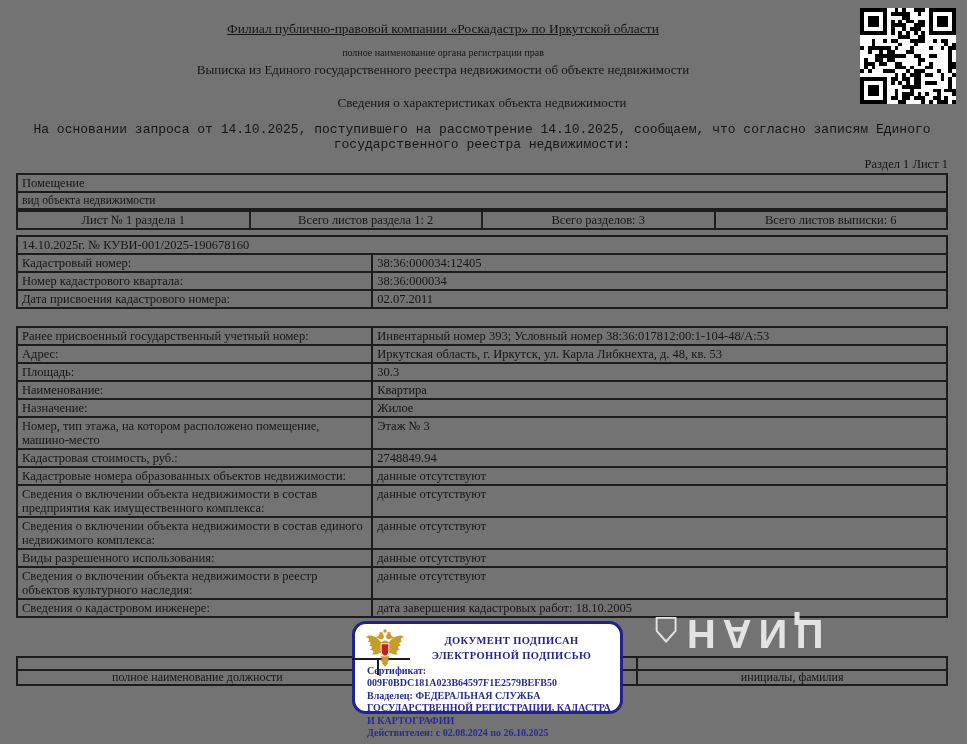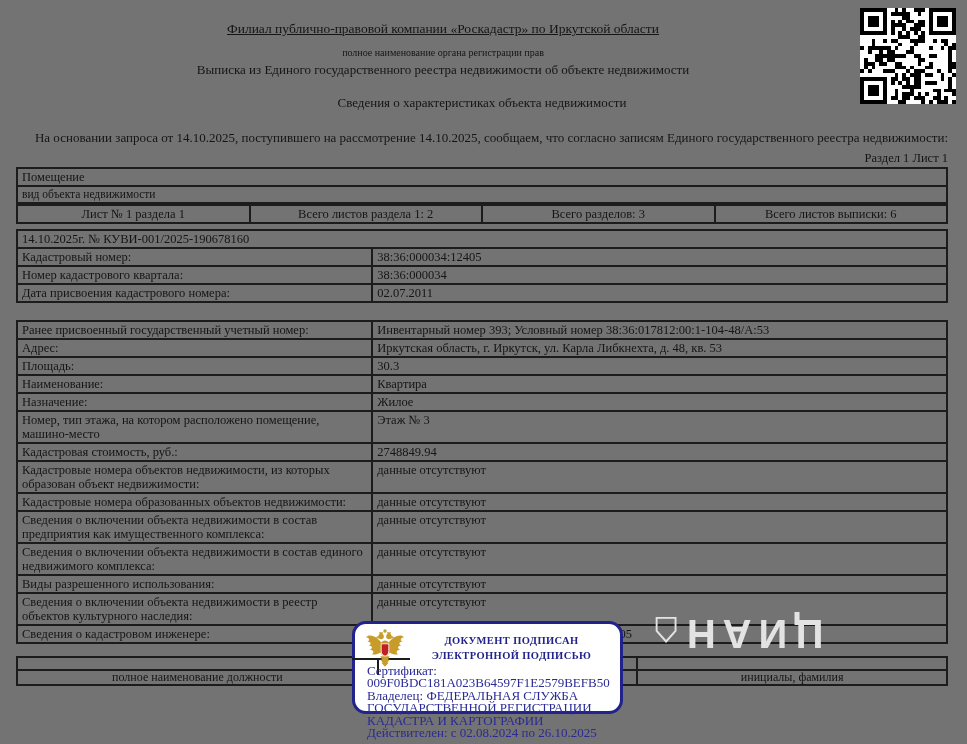--- a/index.html
+++ b/index.html
@@ -9,21 +9,21 @@
     font-family:"Liberation Serif", serif; color:#151515; overflow:hidden;
   }
   .content { margin:0 19px 0 16px; }
 
   
   .hdr { text-align:center; padding-top:21px; margin-right:78px; }
   .org { font-size:13.5px; text-decoration:underline; font-weight:normal; }
   .org-caption { font-size:10px; margin-top:10px; }
   .doc-title { font-size:13px; margin-top:4px; }
   .section-title { text-align:center; font-size:13px; margin-top:17px; }
-  .request-line { font-size:13px; margin-top:19px; text-align:right; }
+  .request-line { font-size:13px; margin-top:11px; text-align:center;font-family:Liberation Mono, monospace; }
   .section-sheet { font-size:12.5px; text-align:right; margin-top:5px; }
 
   
   table { width:100%; border-collapse:collapse; table-layout:fixed; }
   td { border:2px solid #1c1c1c; font-size:12.5px; line-height:1.12;
        padding:1px 4px; vertical-align:top; }
   .t-object { margin-top:1px; }
   .t-object td { text-align:left; }
   .t-object .obj-caption { font-size:11.5px; }
   .t-sheets { }
@@ -53,21 +53,21 @@
   .stamp-artifact-h { position:absolute; left:-3px; top:34px; width:58px; height:2px; background:#1c1c1c; z-index:1; }
   .stamp-artifact-v { position:absolute; left:22px; top:34px; width:2px; height:17px; background:#1c1c1c; z-index:1; }
   .stamp-eagle { position:absolute; left:9px; top:3px; z-index:2; }
   .stamp-heads {
     position:absolute; left:52px; right:4px; top:9px; z-index:2;
     text-align:center; color:#22228c; font-weight:bold; font-size:10.5px;
     line-height:15px; letter-spacing:0.4px;
   }
   .stamp-details {
     position:absolute; left:12px; right:8px; top:41px; z-index:2;
-    color:#2a2a96; font-size:13px; line-height:12.4px; font-weight:normal;
+    color:#2a2a96; font-size:10px; line-height:12.4px; font-weight:bold;
   }
 
   .qr { position:absolute; right:11px; top:8px; width:96px; height:96px; z-index:2; }
 </style>
 </head>
 <body>
 
 <div class="page">
 
   <div class="qr" id="qr"><svg width="96" height="96" viewBox="0 0 100 100" shape-rendering="crispEdges">
@@ -362,24 +362,20 @@
           </tr>
       <tr>
             <td>Номер, тип этажа, на котором расположено помещение, машино-место</td>
             <td>Этаж № 3</td>
           </tr>
       <tr>
             <td>Кадастровая стоимость, руб.:</td>
             <td>2748849.94</td>
           </tr>
       <tr>
-            <td>Кадастровые номера объектов недвижимости, из которых образован объект недвижимости:</td>
-            <td>данные отсутствуют</td>
-          </tr>
-      <tr>
             <td>Кадастровые номера образованных объектов недвижимости:</td>
             <td>данные отсутствуют</td>
           </tr>
       <tr>
             <td>Сведения о включении объекта недвижимости в состав предприятия как имущественного комплекса:</td>
             <td>данные отсутствуют</td>
           </tr>
       <tr>
             <td>Сведения о включении объекта недвижимости в состав единого недвижимого комплекса:</td>
             <td>данные отсутствуют</td>

